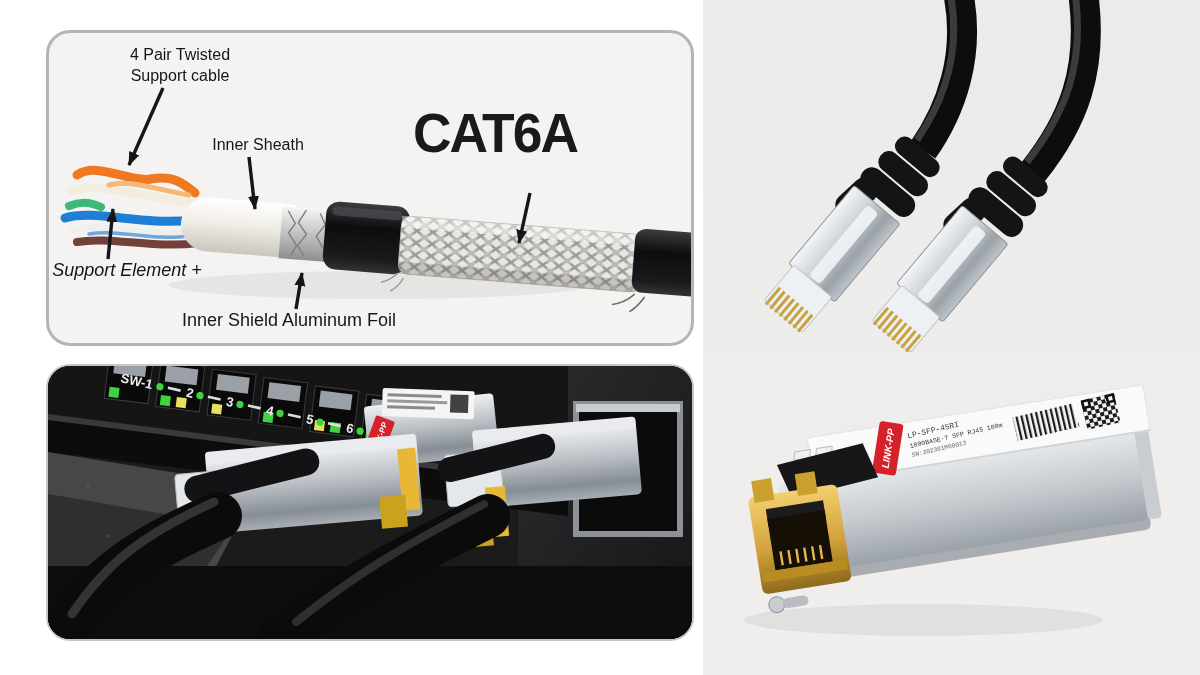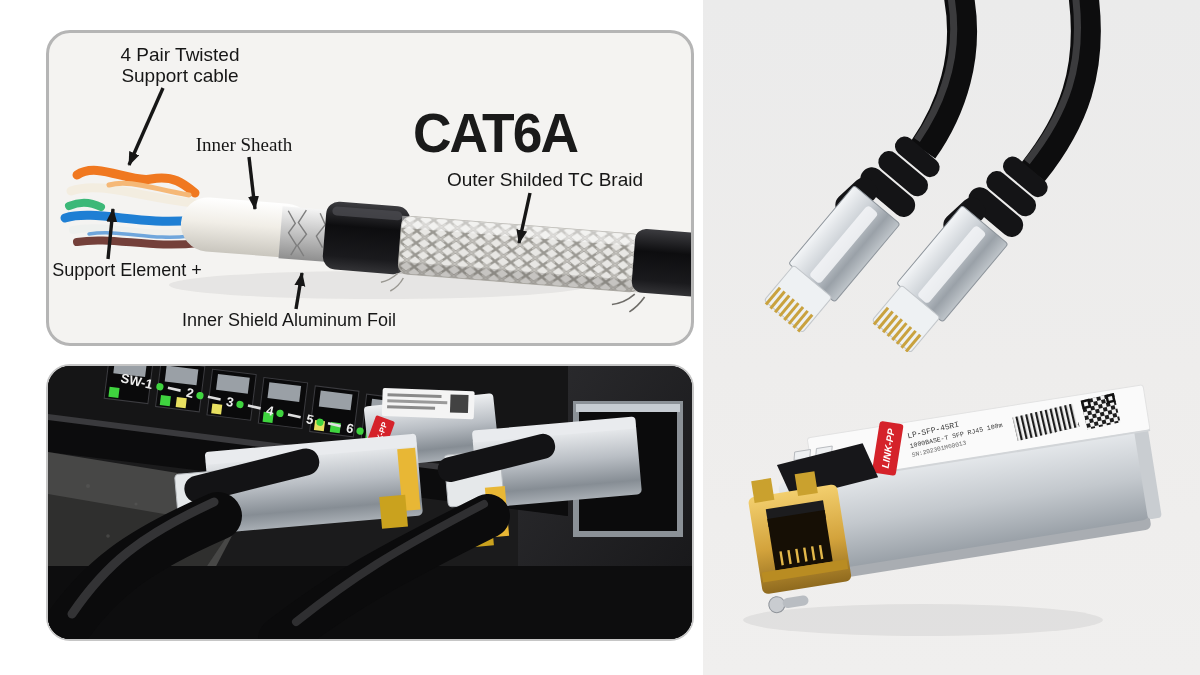--- a/index.html
+++ b/index.html
@@ -13,26 +13,26 @@
        background:#f4f3f1;}
   .panel-switch{top:364px;height:277px;border:2px solid #c6c6c6;background:#141414;}
   .fig{position:absolute;margin:0;padding:0;}
   .fig-cables{left:703px;top:0;width:497px;height:352px;}
   .fig-sfp{left:703px;top:358px;width:497px;height:317px;}
   .fig svg,.panel-switch svg{display:block;width:100%;height:100%;}
   .diagram-title{position:absolute;left:356px;top:36px;width:180px;text-align:center;
        font-size:55px;font-weight:600;letter-spacing:-2px;color:#1a1a1a;line-height:1;
        transform:scaleX(.97);white-space:nowrap;}
   .dlabel{position:absolute;color:#161616;text-align:center;white-space:nowrap;
-       font-size:19px;line-height:21px;}
+       font-size:16px;line-height:21px;}
   .dlabel.big{font-size:18px;}
   .lbl-twisted{left:51px;top:11px;width:160px;}
-  .lbl-sheath{left:120px;top:101px;width:150px;font-family:Liberation Serif, serif;}
+  .lbl-sheath{left:134px;top:101px;width:150px;}
   .lbl-braid{left:381px;top:136px;width:230px;}
-  .lbl-support{left:-7px;top:227px;width:170px;}
+  .lbl-support{left:-7px;top:227px;width:170px;font-style:italic;}
   .lbl-foil{left:97px;top:277px;width:250px;text-align:right;}
   .overlay{position:absolute;left:0;top:0;width:642px;height:310px;pointer-events:none;}
 </style>
 </head>
 <body>
 
 <div class="right-bg"></div>
 
 <section class="panel panel-diagram">
 
@@ -111,21 +111,20 @@
       <line x1="247" y1="276" x2="253" y2="240" marker-end="url(#ah)"></line>
     </g>
   </svg>
 
   <h1 class="diagram-title">CAT6A</h1>
   <div class="dlabel lbl-twisted">
     <div>4 Pair Twisted</div>
     <div>Support cable</div>
   </div>
   <div class="dlabel lbl-sheath">Inner Sheath</div>
-  <div class="dlabel lbl-braid">Outer Shilded TC Braid</div>
   <div class="dlabel big lbl-support">Support Element +</div>
   <div class="dlabel big lbl-foil">Inner Shield Aluminum Foil</div>
 </section>
 
 <section class="panel panel-switch">
   <svg viewBox="0 0 644 273">
     <defs>
       <linearGradient id="metalV" x1="0" y1="0" x2="0" y2="1">
         <stop offset="0" stop-color="#eef0f2"></stop>
           <stop offset=".45" stop-color="#b9bec4"></stop>

